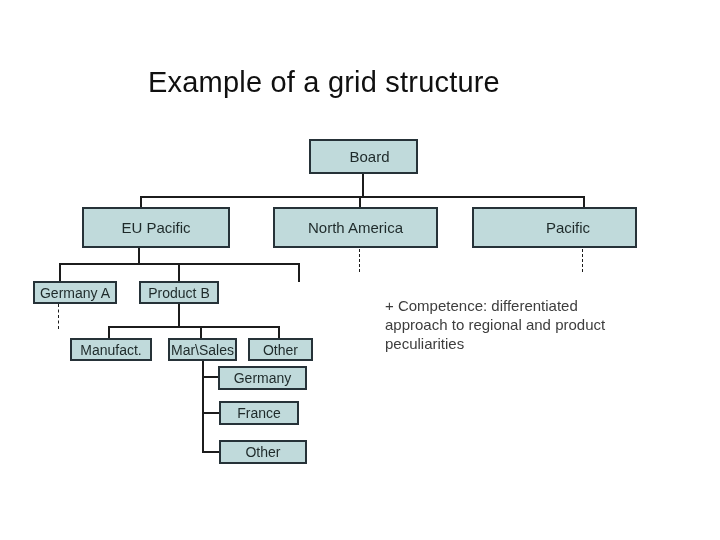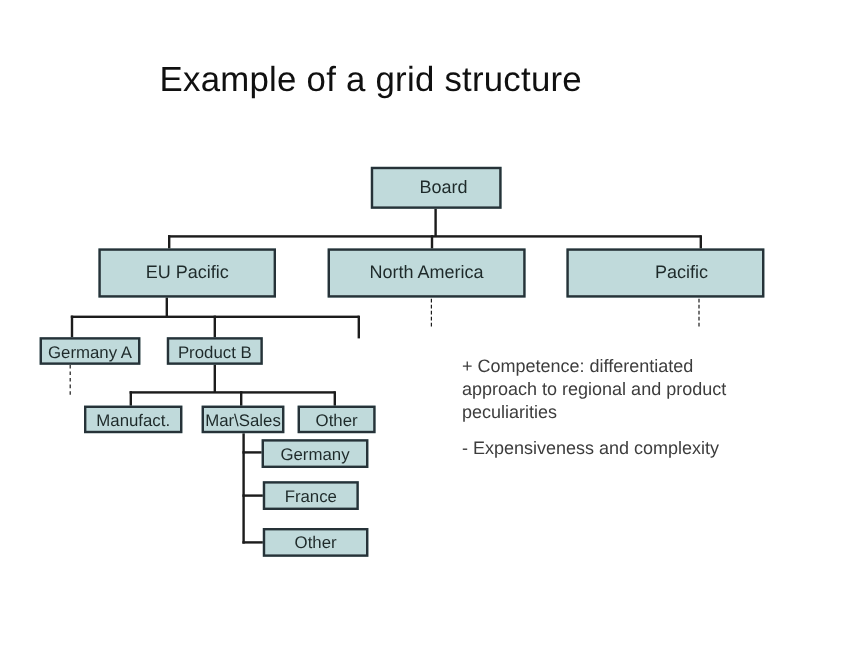--- a/index.html
+++ b/index.html
@@ -1,21 +1,21 @@
 <!DOCTYPE html>
 <html style="--box-fill: #c0dadb; --box-border: #263238; --box-text: #1e2a2a; --line: #1c1c1c; --title-text: #101010; --body-text: #3d3d3d;"><head>
 <meta charset="utf-8">
 <style>
   html,body{margin:0;padding:0;background:#fff;}
   .slide{
     position:relative;width:720px;height:540px;background:#fff;overflow:hidden;
     font-family:"Liberation Sans","DejaVu Sans",sans-serif;
   }
   .title{
-    position:absolute;left:132px;top:50px;margin:1px;
+    position:absolute;left:132px;top:50px;margin:16px;
     font-size:29px;font-weight:400;color:var(--title-text,#111);
     letter-spacing:.2px;white-space:nowrap;
   }
   .node{
     position:absolute;box-sizing:border-box;
     background:var(--box-fill,#c0dadb);
     border:2px solid var(--box-border,#263238);
     color:var(--box-text,#1e2a2a);
     display:flex;align-items:center;justify-content:center;
     font-size:14px;line-height:1;white-space:nowrap;
@@ -84,15 +84,14 @@
   <div class="node n-pa">Germany A</div>
   <div class="node n-pb">Product B</div>
   <div class="node n-man">Manufact.</div>
   <div class="node n-mar">Mar\Sales</div>
   <div class="node n-oth1">Other</div>
   <div class="node n-ger">Germany</div>
   <div class="node n-fra">France</div>
   <div class="node n-oth2">Other</div>
 
   <div class="note note-pro">+ Competence: differentiated approach to regional and product peculiarities</div>
-  <div class="note note-con">- Expensiveness and complexity</div>
 
 </div>
 
 </body></html>

